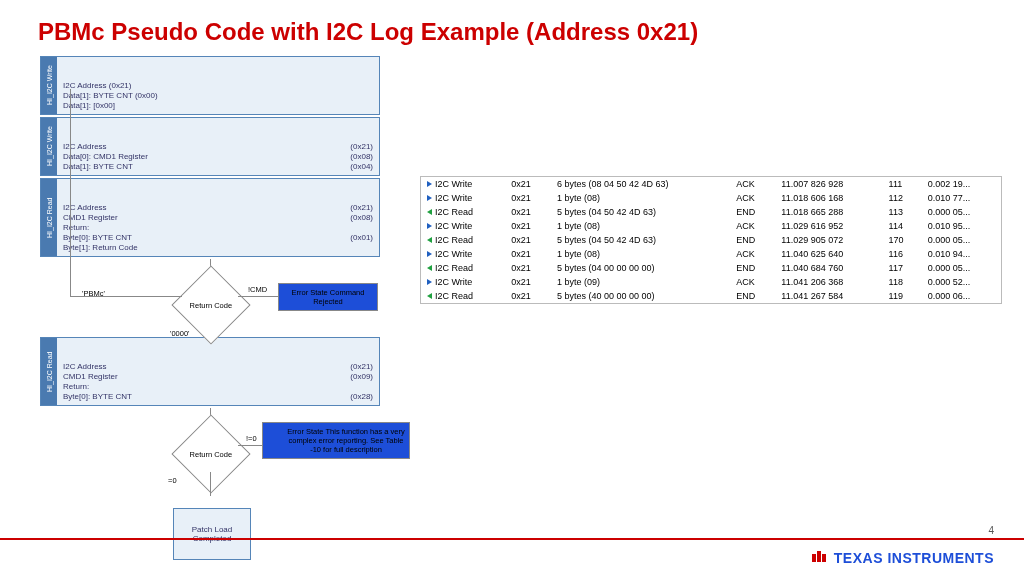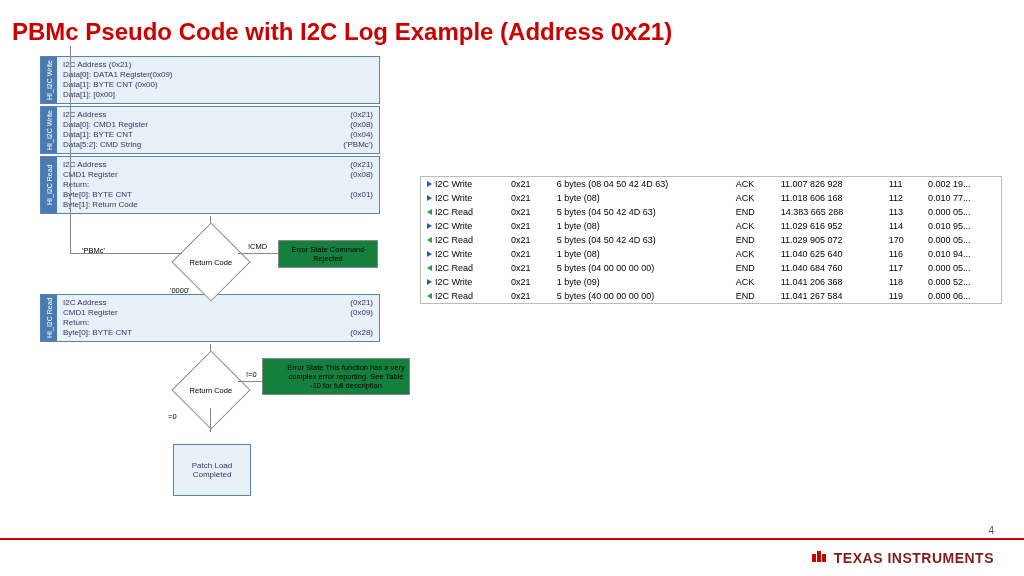--- a/index.html
+++ b/index.html
@@ -9,21 +9,21 @@
     height: 576px;
     font-family: Arial, sans-serif;
     background: white;
     position: relative;
     overflow: hidden;
   }
   .title {
     color: #cc0000;
     font-size: 24px;
     font-weight: bold;
-    padding: 18px 12px 10px;
+    padding: 18px 38px 10px;
   }
   .content {
     position: relative;
     padding: 0 30px;
   }
   .flowchart {
     position: absolute;
     left: 40px;
     top: 0;
     width: 340px;
@@ -46,20 +46,21 @@
     width: 12px;
     display: flex;
     align-items: center;
     justify-content: center;
   }
   .block-body {
     padding: 3px 6px;
     flex: 1;
     color: #336;
     line-height: 1.25;
+    margin-top: 21px;
   }
   .block-body .row { display: flex; justify-content: space-between; }
   .diamond {
     width: 54px;
     height: 54px;
     border: 1px solid #888;
     transform: rotate(45deg);
     display: flex;
     align-items: center;
     justify-content: center;
@@ -69,21 +70,21 @@
   .diamond-txt {
     transform: rotate(-45deg);
     font-size: 7.5px;
     text-align: center;
   }
   .errbox {
     border: 1px solid #888;
     font-size: 7.5px;
     padding: 4px;
     text-align: center;
-    background: #15803d;
+    background: #1d4ed8;
   }
   .patchbox {
     border: 1px solid #5585b8;
     background: #e8f0f8;
     color: #336;
     font-size: 8px;
     padding: 16px 8px;
     width: 60px;
     text-align: center;
   }
@@ -138,21 +139,21 @@
   .ti-logo {
     display: flex;
     align-items: center;
     gap: 6px;
   }
   .ti-logo-mark {
     color: #cc0000;
     font-size: 14px;
   }
   .ti-logo-text {
-    color: #7f1d1d;
+    color: #1d4ed8;
     font-size: 14px;
     font-weight: bold;
     letter-spacing: 0.5px;
   }
 </style>
 </head>
 <body>
 
 <div class="title">PBMc Pseudo Code with I2C Log Example (Address 0x21)</div>
 
@@ -160,24 +161,20 @@
   <div class="flowchart">
     <div id="blocks-top">
         <div class="block">
           <div class="block-tab">HI_I2C Write</div>
           <div class="block-body">
             <div class="row">
               <span>I2C Address (0x21)</span>
               <span></span>
             </div>
             <div class="row">
-              <span>Data[0]: DATA1 Register(0x09)</span>
-              <span></span>
-            </div>
-            <div class="row">
               <span>Data[1]: BYTE CNT (0x00)</span>
               <span></span>
             </div>
             <div class="row">
               <span>Data[1]: [0x00]</span>
               <span></span>
             </div>
           </div>
         </div>
         <div class="block">
@@ -187,24 +184,20 @@
               <span>I2C Address</span>
               <span>(0x21)</span>
             </div>
             <div class="row">
               <span>Data[0]: CMD1 Register</span>
               <span>(0x08)</span>
             </div>
             <div class="row">
               <span>Data[1]: BYTE CNT</span>
               <span>(0x04)</span>
-            </div>
-            <div class="row">
-              <span>Data[5:2]: CMD String</span>
-              <span>('PBMc')</span>
             </div>
           </div>
         </div>
         <div class="block">
           <div class="block-tab">HI_I2C Read</div>
           <div class="block-body">
             <div class="row">
               <span>I2C Address</span>
               <span>(0x21)</span>
             </div>
@@ -302,21 +295,21 @@
             <td>ACK</td>
             <td>11.018 606 168</td>
             <td>112</td>
             <td>0.010 77...</td>
           </tr>
           <tr>
             <td><span class="arrow-icon arrow-left"></span>I2C Read</td>
             <td>0x21</td>
             <td>5 bytes (04 50 42 4D 63)</td>
             <td>END</td>
-            <td>14.383 665 288</td>
+            <td>11.018 665 288</td>
             <td>113</td>
             <td>0.000 05...</td>
           </tr>
           <tr>
             <td><span class="arrow-icon arrow-right"></span>I2C Write</td>
             <td>0x21</td>
             <td>1 byte (08)</td>
             <td>ACK</td>
             <td>11.029 616 952</td>
             <td>114</td>

